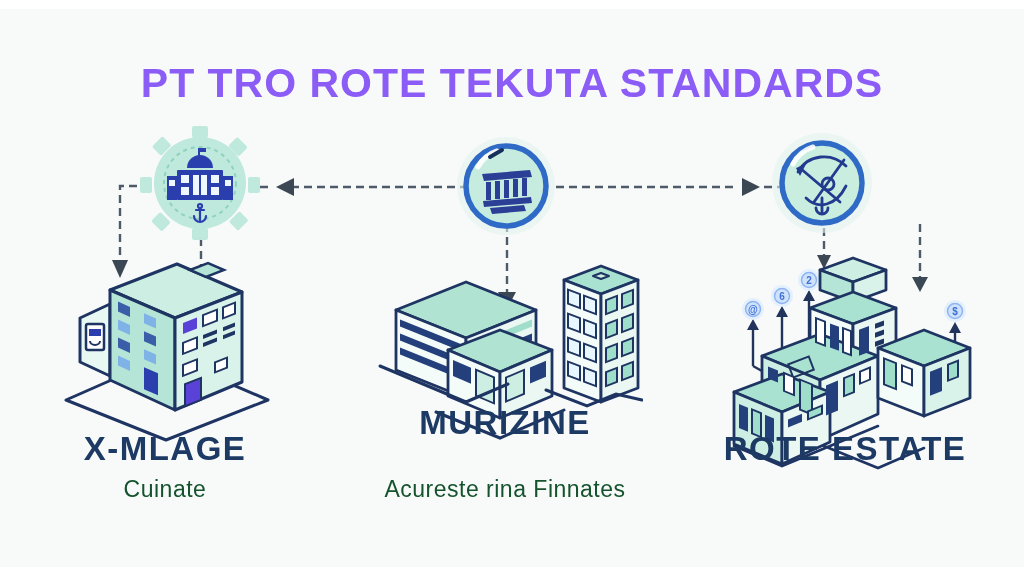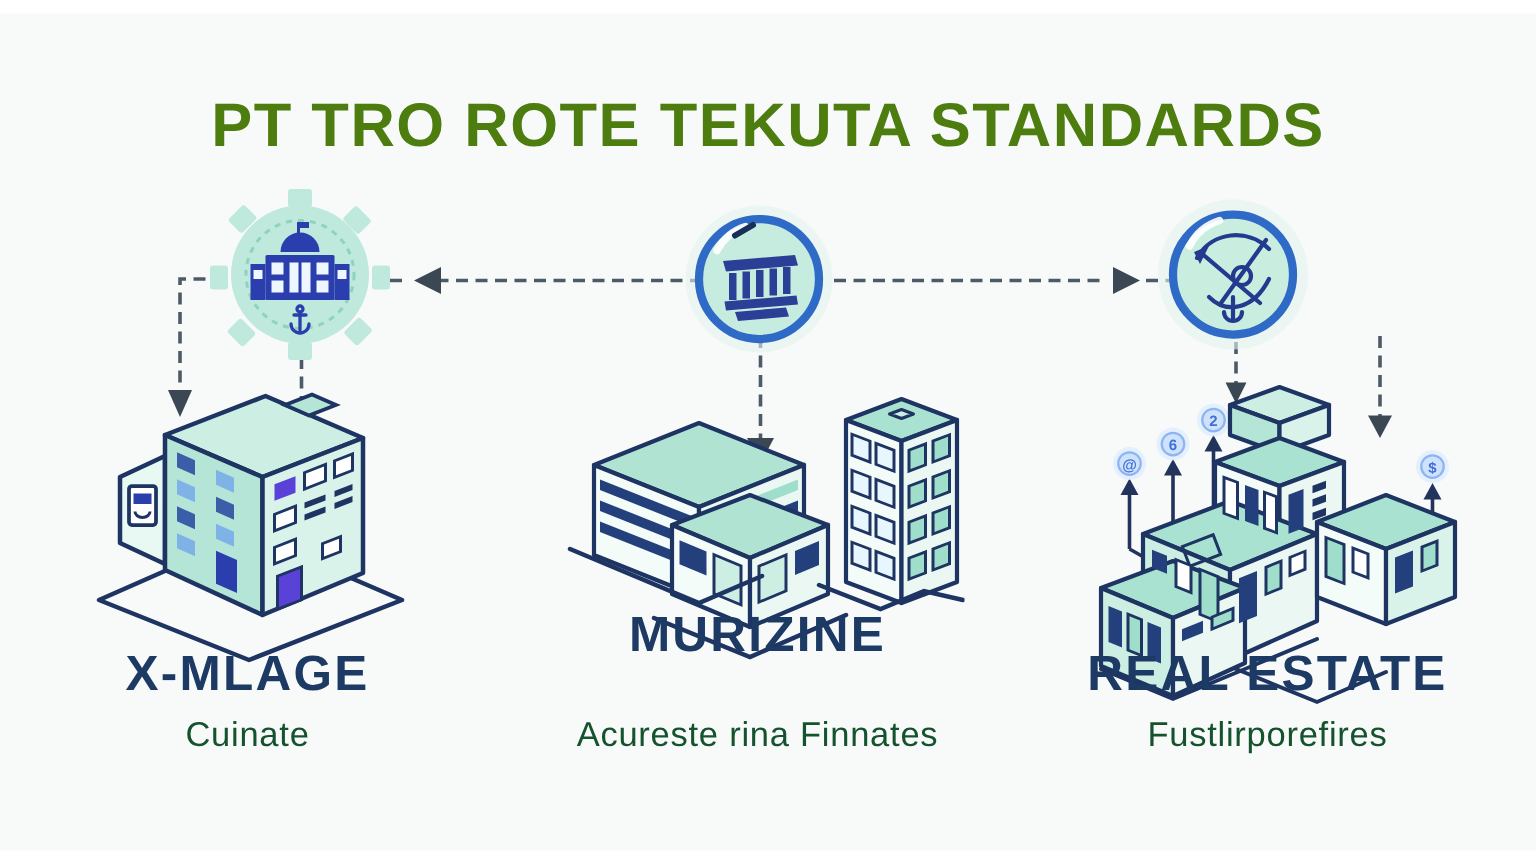--- a/index.html
+++ b/index.html
@@ -9,21 +9,21 @@
     font-family:"Liberation Sans", sans-serif;
   }
   .canvas::before,.canvas::after{
     content:"";position:absolute;left:0;width:100%;height:9px;background:#ffffff;
   }
   .canvas::before{top:0}
   .canvas::after{bottom:0}
   .title{
     position:absolute;top:60px;left:0;width:100%;
     text-align:center;font-size:41px;font-weight:bold;
-    color:#4d7c0f;letter-spacing:1px;
+    color:#8b5cf6;letter-spacing:1px;
   }
   .abs{position:absolute;}
   .col-heading{
     position:absolute;text-align:center;font-size:33px;font-weight:bold;
     color:#1c3a63;letter-spacing:1.5px;
   }
   .col-sub{
     position:absolute;text-align:center;font-size:23px;font-weight:400;
     color:#14532d;letter-spacing:0.5px;
   }
@@ -338,16 +338,15 @@
 
     <path d="M6,196 L54,216 L150,176 M96,196 L150,218 L196,198" stroke="#1e3462" stroke-width="2.6" fill="none" stroke-linecap="round"></path>
   </svg>
 
   <div class="col-heading" style="left:45px;top:430px;width:240px">X-MLAGE</div>
   <div class="col-sub" style="left:45px;top:476px;width:240px">Cuinate</div>
 
   <div class="col-heading" style="left:375px;top:404px;width:260px">MURIZINE</div>
   <div class="col-sub" style="left:375px;top:476px;width:260px">Acureste rina Finnates</div>
 
-  <div class="col-heading" style="left:715px;top:430px;width:260px">REAL ESTATE</div>
-  <div class="col-sub" style="left:715px;top:476px;width:260px">Fustlirporefires</div>
+  <div class="col-heading" style="left:715px;top:430px;width:260px">ROTE ESTATE</div>
 
 </div>
 
 </body></html>

